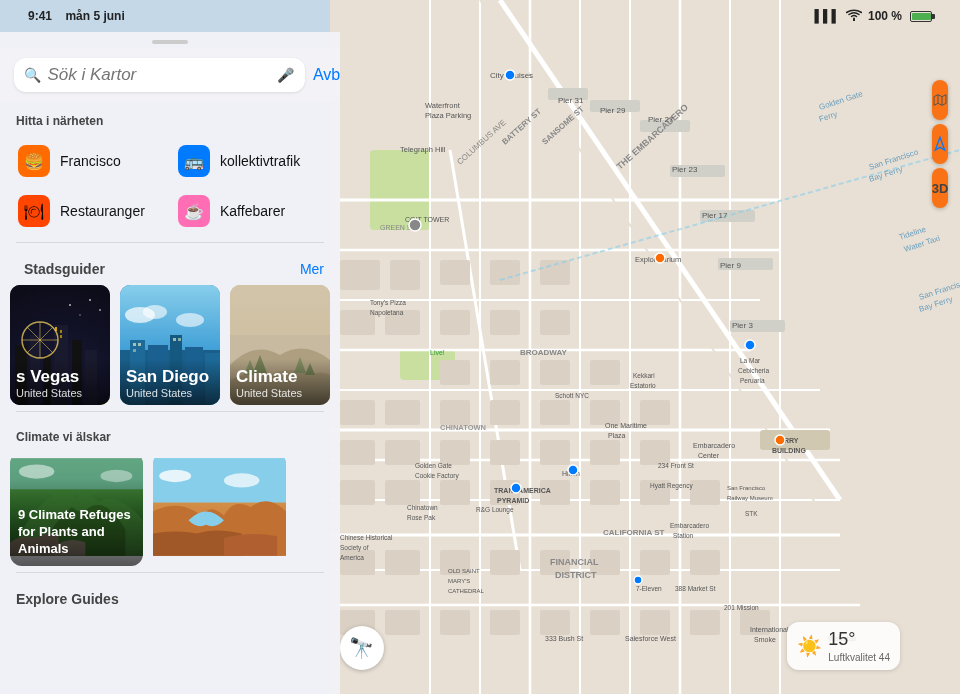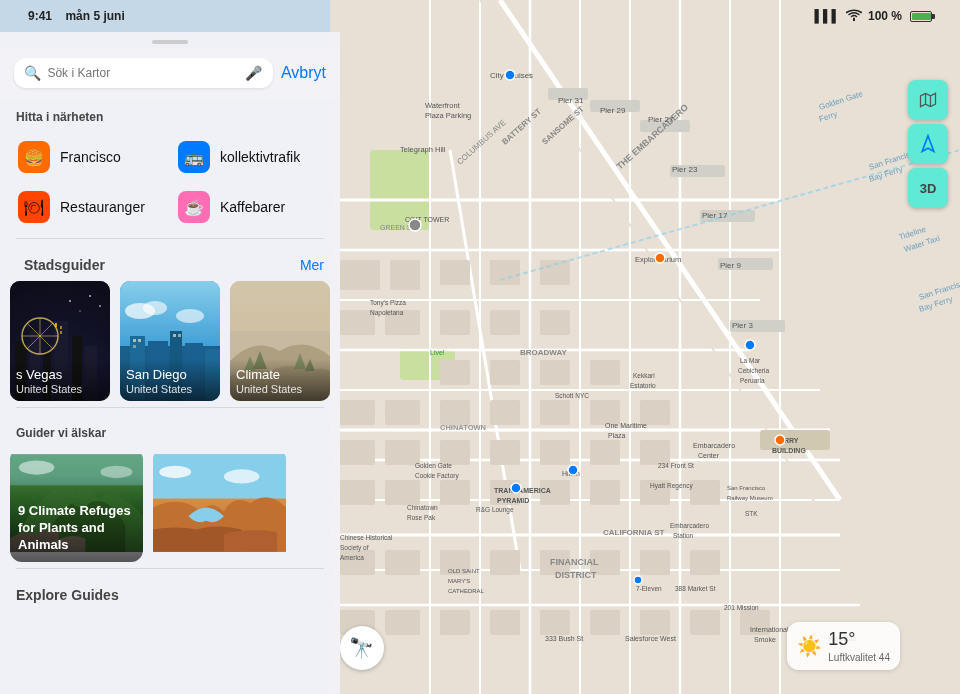--- a/index.html
+++ b/index.html
@@ -78,22 +78,22 @@
     
     .map-controls {
       position: absolute;
       top: 80px; right: 12px;
       display: flex;
       flex-direction: column;
       gap: 4px;
       z-index: 50;
     }
     .map-btn {
-      width: 40px; height: 40px;
-      background: #5eead4;
+      width: 16px; height: 40px;
+      background: #f97316;
       border-radius: 8px;
       display: flex;
       align-items: center;
       justify-content: center;
       box-shadow: 0 1px 4px rgba(0,0,0,0.25);
       cursor: pointer;
       font-size: 13px;
       font-weight: 600;
       color: #444;
     }
@@ -163,24 +163,25 @@
       align-items: center;
       background: white;
       border-radius: 12px;
       padding: 7px 10px;
       gap: 6px;
       box-shadow: 0 1px 3px rgba(0,0,0,0.1);
     }
     .search-icon-wrap { color: #aaa; font-size: 14px; }
     .search-input {
       border: none; outline: none;
-      font-size: 12px;
+      font-size: 17px;
       background: transparent;
       flex: 1;
       color: #888;
+      font-style: italic;
     }
     .mic-icon { color: #aaa; font-size: 14px; }
     .cancel-btn {
       color: #007AFF;
       font-size: 16px;
       font-weight: 400;
       cursor: pointer;
       white-space: nowrap;
     }
 
@@ -272,22 +273,22 @@
       cursor: pointer;
       position: relative;
     }
     .guide-card-overlay {
       position: absolute;
       bottom: 0; left: 0; right: 0;
       background: linear-gradient(transparent, rgba(0,0,0,0.6));
       padding: 8px 6px 6px;
     }
     .guide-card-city {
-      font-size: 13px;
-      font-weight: 400;
+      font-size: 17px;
+      font-weight: 700;
       color: white;
       line-height: 1.2;
     }
     .guide-card-country {
       font-size: 11px;
       color: rgba(255,255,255,0.85);
     }
 
     
     .card-img-vegas {
@@ -740,21 +741,21 @@
         </div>
         <div class="guide-card-overlay">
           <div class="guide-card-city">Climate</div>
           <div class="guide-card-country">United States</div>
         </div>
       </div>
     </div>
 
     <div class="divider"></div>
 
-    <div class="section-label">Guider vi älskar</div>
+    <div class="section-label">Climate vi älskar</div>
     <div class="love-guides-row">
 
       <div class="love-card">
         <svg width="150" height="110" viewBox="0 0 150 110" class="love-card-img">
           <defs>
             <linearGradient id="climategrad" x1="0" y1="0" x2="0" y2="1">
               <stop offset="0%" stop-color="#4a8c3f"></stop>
               <stop offset="60%" stop-color="#2d6b27"></stop>
               <stop offset="100%" stop-color="#1e4d1a"></stop>
             </linearGradient>

